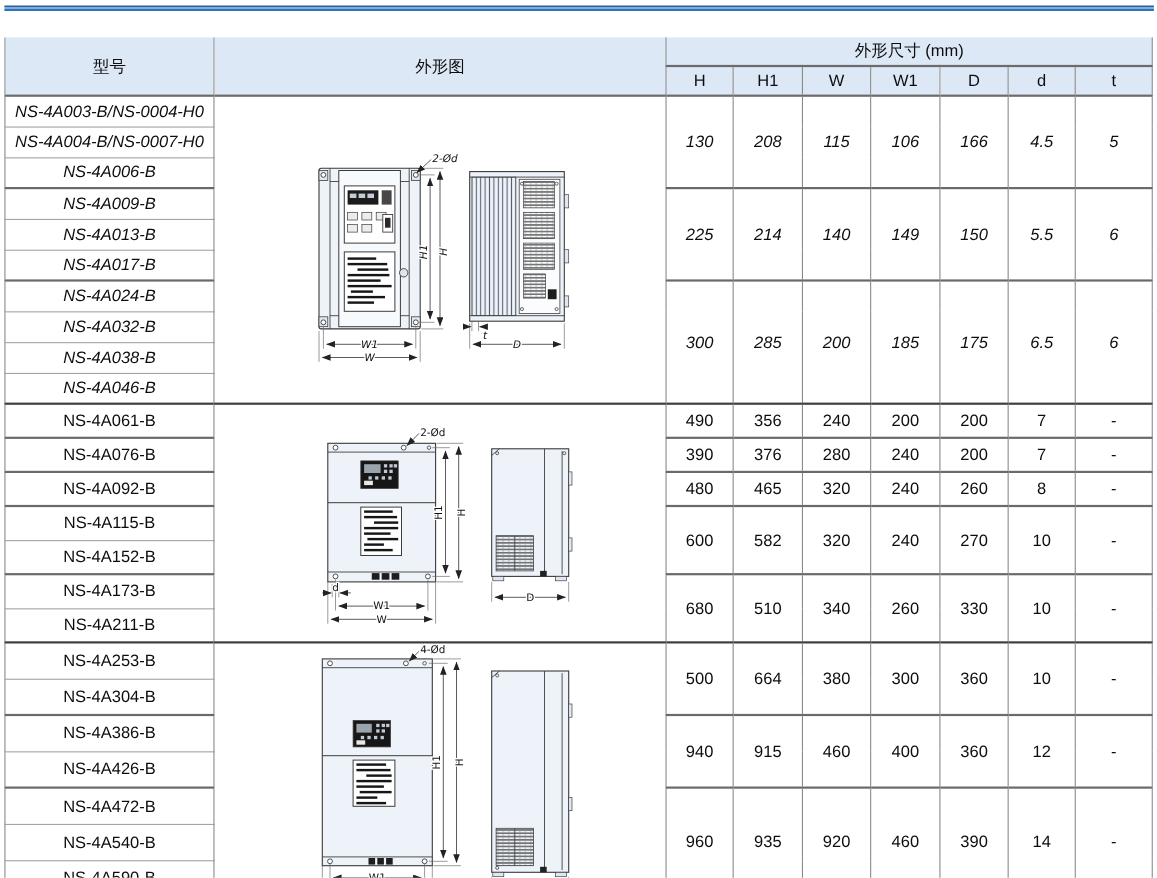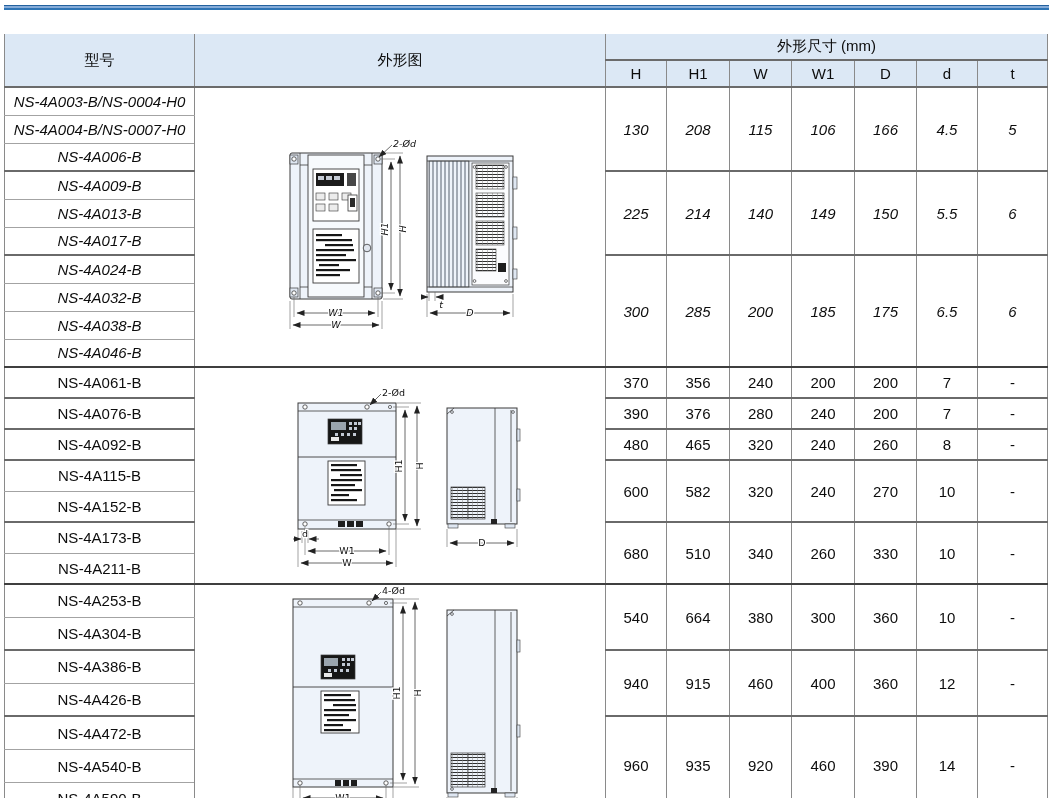--- a/index.html
+++ b/index.html
@@ -302,21 +302,21 @@
       <circle cx="318" cy="43" r="1.4" class="body-line" stroke-width="0.7"></circle>
     </g>
 
     <g>
       <path class="extln" d="M252 160V178 M322 160V178"></path>
       <path class="dimln" d="M255 174H319" marker-start="url(#ar1)" marker-end="url(#ar1)"></path>
       <text x="287" y="177" text-anchor="middle">D</text>
     </g>
   </svg>
 </td>
-          <td class="dim-cell group-end" rowspan="1">370</td>
+          <td class="dim-cell group-end" rowspan="1">490</td>
           <td class="dim-cell group-end" rowspan="1">356</td>
           <td class="dim-cell group-end" rowspan="1">240</td>
           <td class="dim-cell group-end" rowspan="1">200</td>
           <td class="dim-cell group-end" rowspan="1">200</td>
           <td class="dim-cell group-end" rowspan="1">7</td>
           <td class="dim-cell group-end" rowspan="1">-</td>
         </tr>
         <tr class="sec1">
           <td class="model-cell group-end">NS-4A076-B</td>
           <td class="dim-cell group-end" rowspan="1">390</td>
@@ -446,21 +446,21 @@
       <circle cx="257" cy="204" r="1.4" class="body-line" stroke-width="0.7"></circle>
     </g>
 
     <g>
       <path class="extln" d="M252 212V224 M322 212V224"></path>
       <path class="dimln" d="M255 220H319" marker-start="url(#ar2)" marker-end="url(#ar2)"></path>
       <text x="287" y="227" text-anchor="middle">D</text>
     </g>
   </svg>
 </td>
-          <td class="dim-cell group-end" rowspan="2">540</td>
+          <td class="dim-cell group-end" rowspan="2">500</td>
           <td class="dim-cell group-end" rowspan="2">664</td>
           <td class="dim-cell group-end" rowspan="2">380</td>
           <td class="dim-cell group-end" rowspan="2">300</td>
           <td class="dim-cell group-end" rowspan="2">360</td>
           <td class="dim-cell group-end" rowspan="2">10</td>
           <td class="dim-cell group-end" rowspan="2">-</td>
         </tr>
         <tr class="sec2">
           <td class="model-cell group-end">NS-4A304-B</td>
         </tr>

